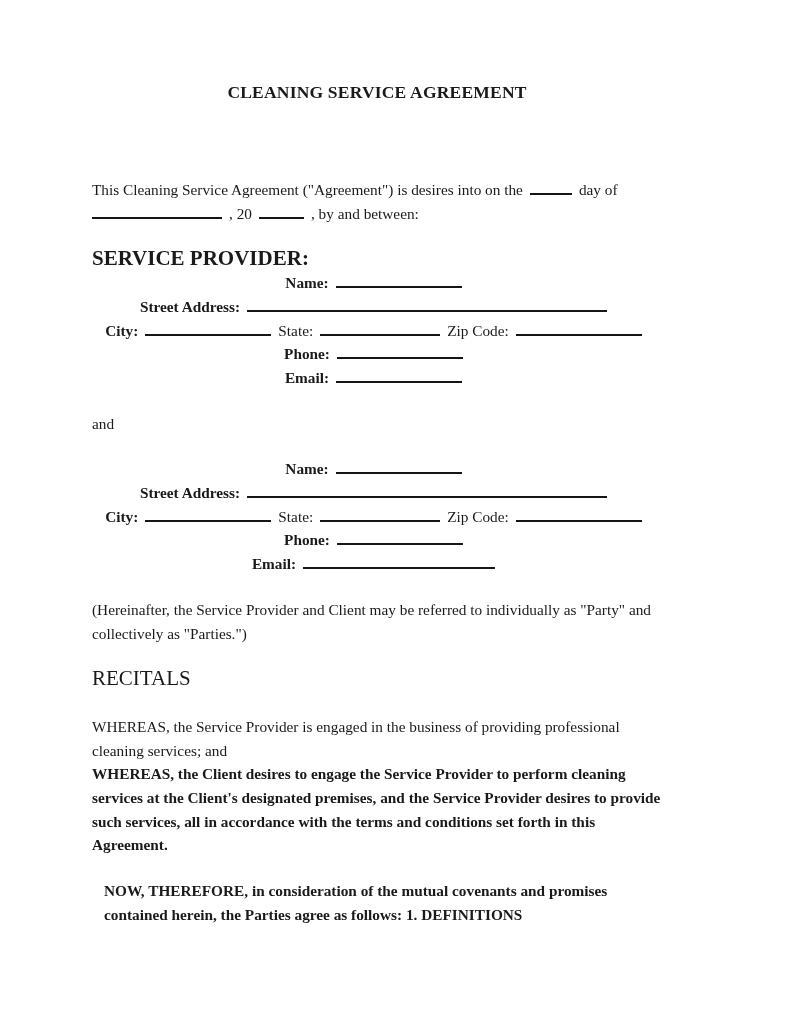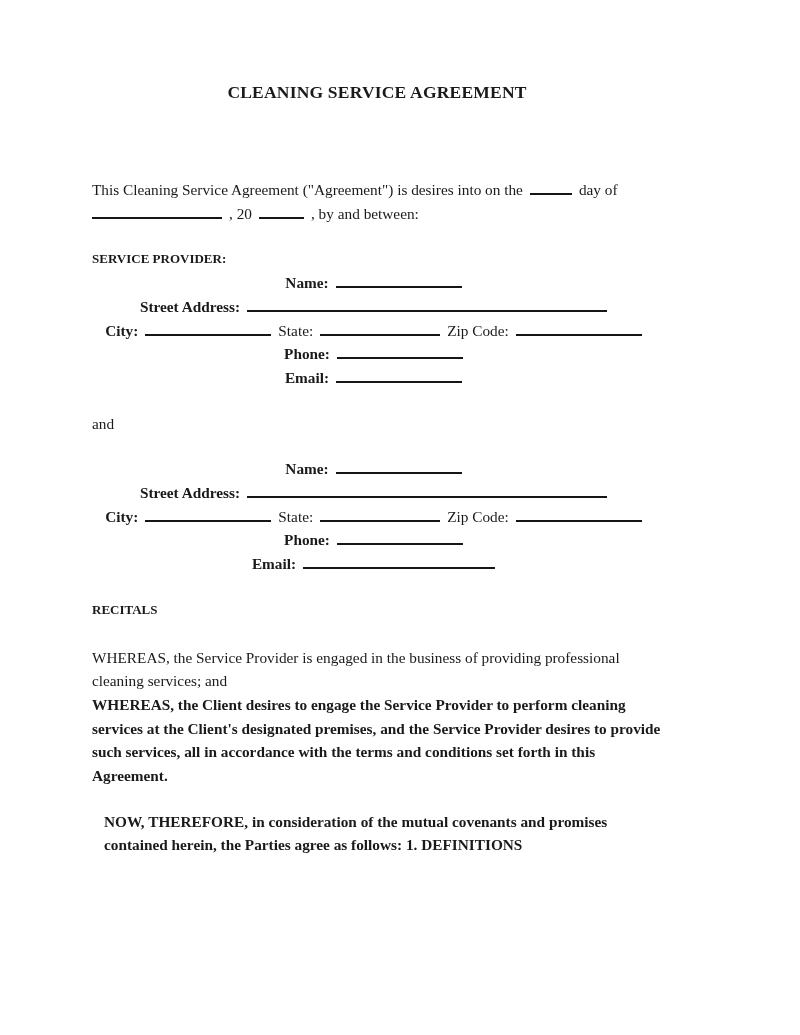--- a/index.html
+++ b/index.html
@@ -26,21 +26,21 @@
     text-align: center;
     letter-spacing: 0.2px;
     margin: 0 0 74px 0;
     line-height: 24px;
   }
   .para { margin: 0 0 22px 0; }
   .para-tight { margin: 12px; }
   .line { display: block; white-space: nowrap; }
   .section { margin: 0 0 22px 0; }
   .section-heading {
-    font-size: 13px;
+    font-size: 21px;
     font-weight: 700;
     margin: 0;
     line-height: 23.7px;
   }
   .row { white-space: nowrap; text-align: center; }
   .lbl-b { font-weight: 700; }
   .lbl-r { font-weight: 400; }
   .blank {
     display: inline-block;
     height: 11px;
@@ -50,21 +50,21 @@
   }
   .ml0 { margin-left: 0; }
   .w-day   { width: 42px; }
   .w-month { width: 130px; }
   .w-year  { width: 45px; }
   .w-std   { width: 126px; }
   .w-street{ width: 360px; }
   .w-state { width: 120px; }
   .w-email-long { width: 192px; }
   .bold-para { font-weight: 700; }
-  .heading-standalone { font-weight: 700; margin: 0 0 24px 0; }
+  .heading-standalone { font-weight: 400; margin: 0 0 24px 0; }
 </style>
 </head>
 <body>
 
 <div class="page">
 
   <h1 class="title">CLEANING SERVICE AGREEMENT</h1>
 
   <p class="para">
     <span class="line">
@@ -107,20 +107,21 @@
       <span class="lbl-b">City:</span><span class="blank w-std"></span><span class="lbl-r">State:</span><span class="blank w-state"></span><span class="lbl-r">Zip Code:</span><span class="blank w-std"></span>
     </div>
     <div class="row">
       <span class="lbl-b">Phone:</span><span class="blank w-std"></span>
     </div>
     <div class="row">
       <span class="lbl-b">Email:</span><span class="blank w-email-long"></span>
     </div>
   </section>
 
+  <p class="para">(Hereinafter, the Service Provider and Client may be referred to individually as "Party" and collectively as "Parties.")</p>
 
   <h2 class="section-heading heading-standalone">RECITALS</h2>
 
   <p class="para">
     <span>WHEREAS, the Service Provider is engaged in the business of providing professional cleaning services; and</span><br>
     <span class="bold-para">WHEREAS, the Client desires to engage the Service Provider to perform cleaning services at the Client's designated premises, and the Service Provider desires to provide such services, all in accordance with the terms and conditions set forth in this Agreement.</span>
   </p>
 
   <p class="para-tight bold-para">NOW, THEREFORE, in consideration of the mutual covenants and promises contained herein, the Parties agree as follows: 1. DEFINITIONS</p>
 

